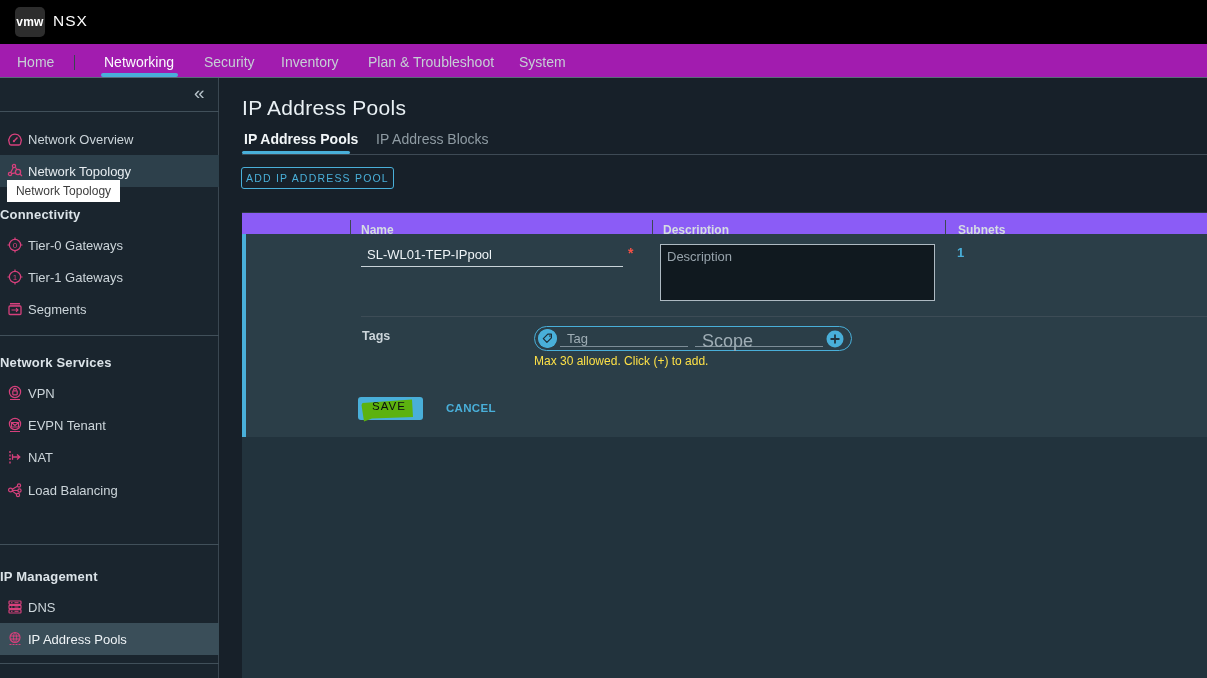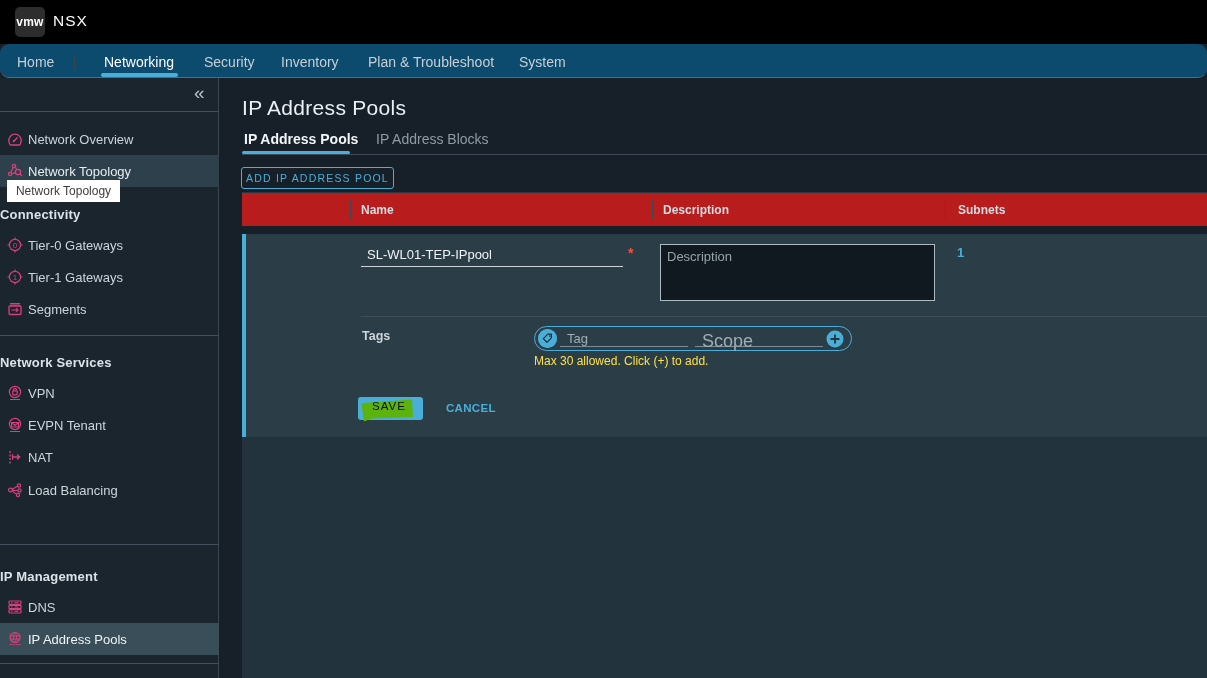--- a/index.html
+++ b/index.html
@@ -8,21 +8,21 @@
   #page { position:relative; width:1207px; height:678px; }
   .abs { position:absolute; }
 
   
   #topbar { left:0; top:0; width:1207px; height:44px; background:#000; }
   #vmw { left:15px; top:7px; width:30px; height:30px; background:#2d2d2d; border-radius:5px;
     color:#fff; font-weight:bold; font-size:12px; text-align:center; line-height:30px; letter-spacing:0.2px; }
   #nsx { left:53px; top:12px; color:#fdfdfd; font-size:15.5px; font-weight:400; letter-spacing:1px; }
 
   
-  #navbar { left:0; top:44px; width:1207px; height:34px; background:#0c4a6e; border-bottom:1px solid #566b78;border-radius:9px; }
+  #navbar { left:0; top:44px; width:1207px; height:34px; background:#a21caf; border-bottom:1px solid #566b78; }
   .navitem { position:absolute; top:9.5px; font-size:14px; color:#c6cfd5; white-space:nowrap; }
   #nav-underline { left:101px; top:29px; width:77px; height:4px; background:#49afd9; border-radius:2px; }
   #nav-divider { left:74px; top:11px; width:1px; height:15px; background:#39464f; }
 
   
   #sidebar { left:0; top:78px; width:219px; height:600px; background:#1a252e; border-right:1px solid #3a4751; }
   .sdiv { position:absolute; left:0; width:219px; height:1px; background:#41505a; }
   .srow { position:absolute; left:0; width:219px; height:32px; }
   .srow .txt { position:absolute; left:28px; top:50%; transform:translateY(-50%); font-size:13px; color:#ccd5da; white-space:nowrap; }
   .srow svg { position:absolute; left:7px; top:50%; transform:translateY(-50%); }
@@ -34,21 +34,21 @@
   
   #content-top { left:220px; top:78px; width:987px; height:600px; background:#172029; }
   #title { left:242px; top:96px; font-size:21px; font-weight:400; color:#e9f0f4; letter-spacing:0.3px; }
   .tab { position:absolute; top:131px; font-size:14px; white-space:nowrap; }
   #tabline { left:242px; top:154px; width:965px; height:1px; background:#3e4a55; }
   #tab-underline { left:242px; top:151px; width:108px; height:3px; background:#49afd9; border-radius:2px; }
   #addbtn { left:241px; top:167px; width:153px; height:22px; border:1px solid #49afd9; border-radius:3px;
     color:#49afd9; font-size:10.5px; font-weight:500; letter-spacing:1.2px; text-align:center; line-height:21px; }
 
   
-  #thead { left:242px; top:192px; width:965px; height:34px; background:#b91c1c; border-top:1px solid #2c3842; }
+  #thead { left:242px; top:212px; width:965px; height:34px; background:#8b5cf6; border-top:1px solid #2c3842; }
   .thtxt { position:absolute; top:10px; font-size:12px; font-weight:bold; color:#d4dde2; }
   .thsep { position:absolute; top:7px; width:1px; height:20px; background:#3c4953; }
   #formrow { left:242px; top:234px; width:965px; height:203px; background:#2b3e48; border-left:4px solid #49afd9; }
   #belowrow { left:242px; top:437px; width:965px; height:241px; background:#22333d; }
 
   
   #name-input { position:absolute; left:115px; top:12px; width:262px; border-bottom:1px solid #c9d3d9; height:21px; }
   #name-text { position:absolute; left:121px; top:13px; font-size:13px; color:#eef3f6; }
   #req { position:absolute; left:382px; top:11px; color:#f55146; font-size:14px; font-weight:bold; }
   #desc { position:absolute; left:414px; top:10px; width:275px; height:57px; background:#10191f; border:1px solid #aebac2; }

